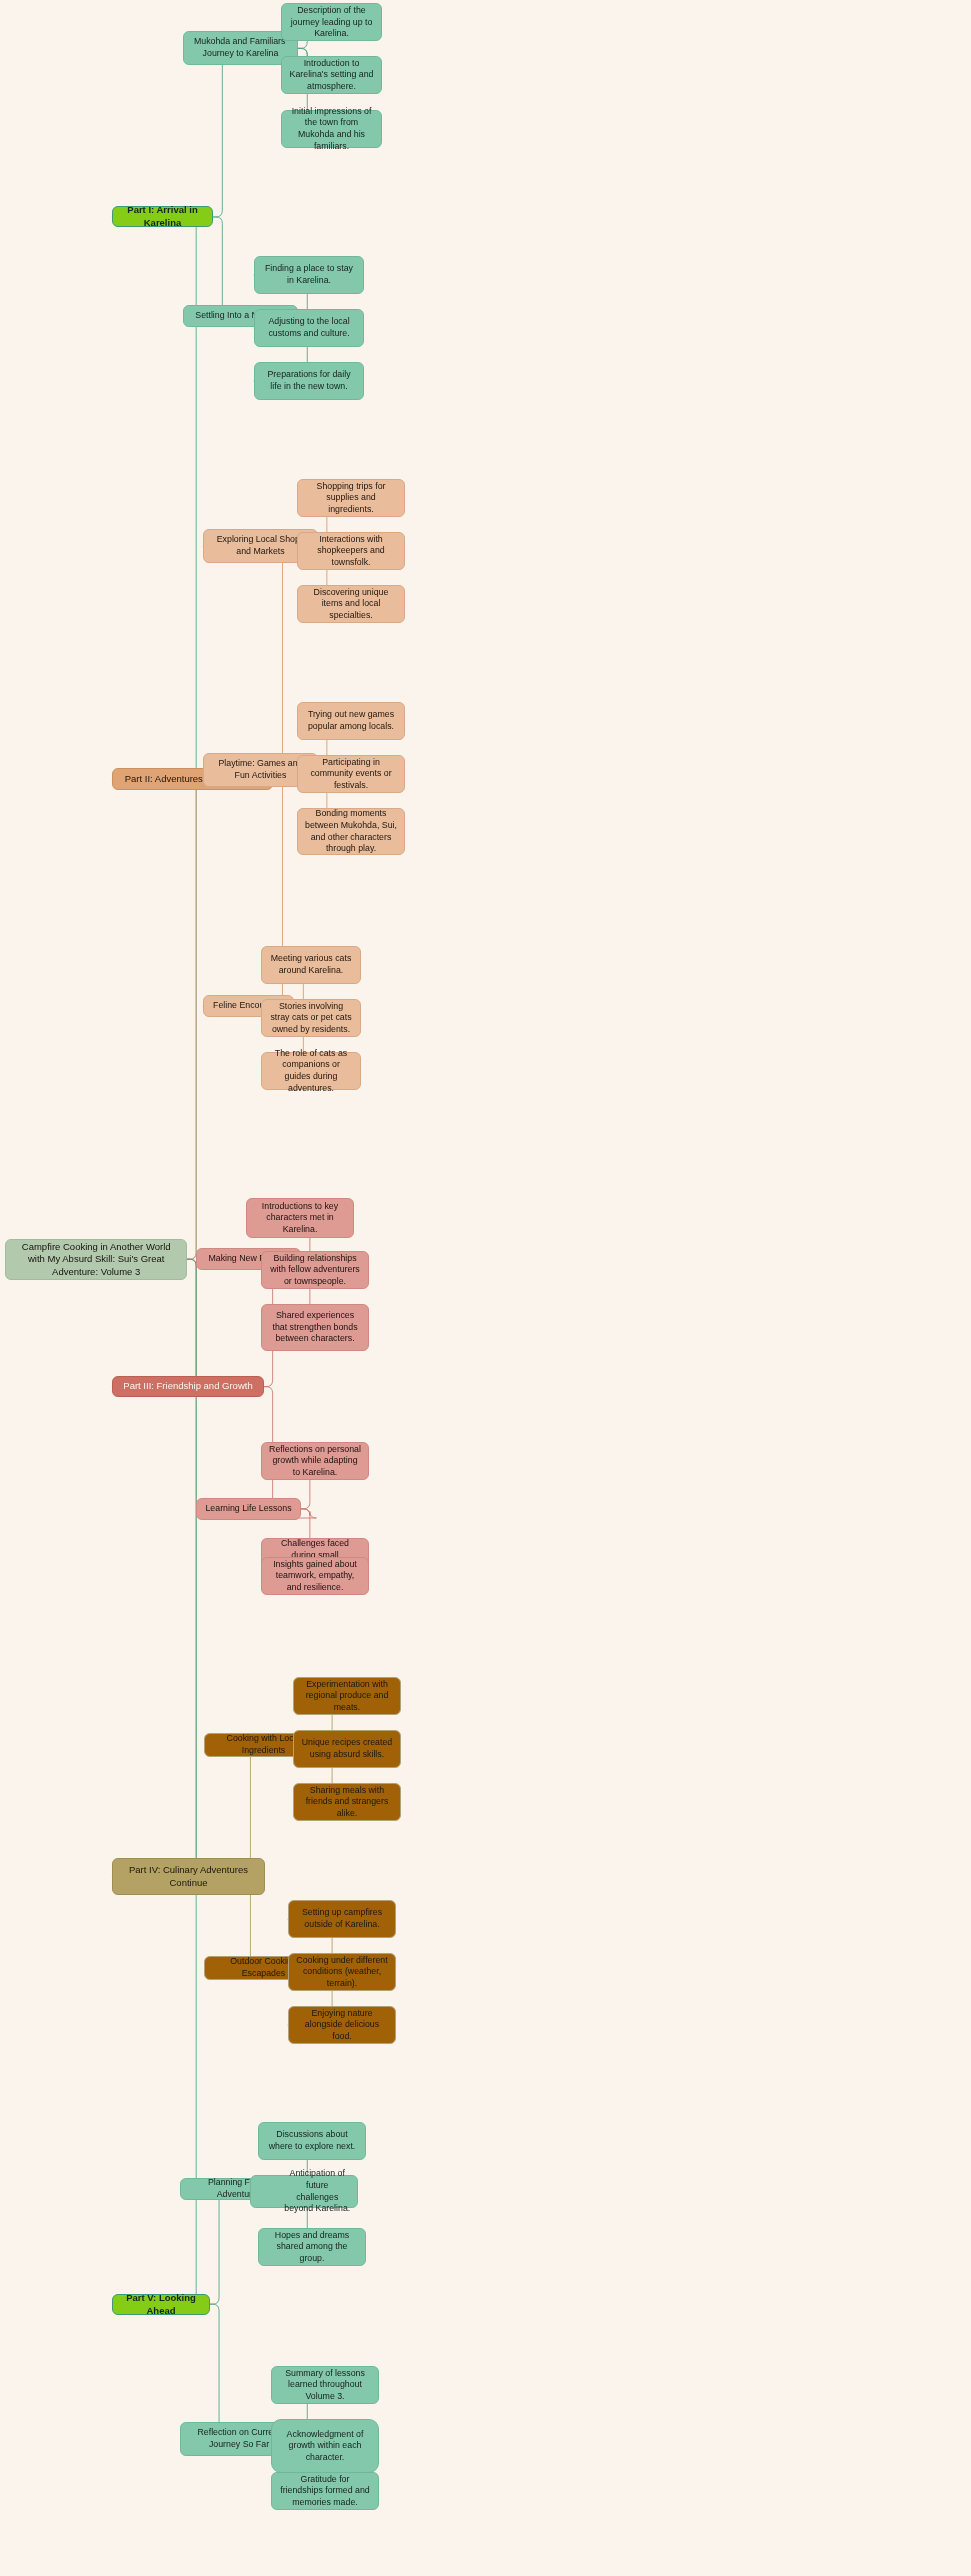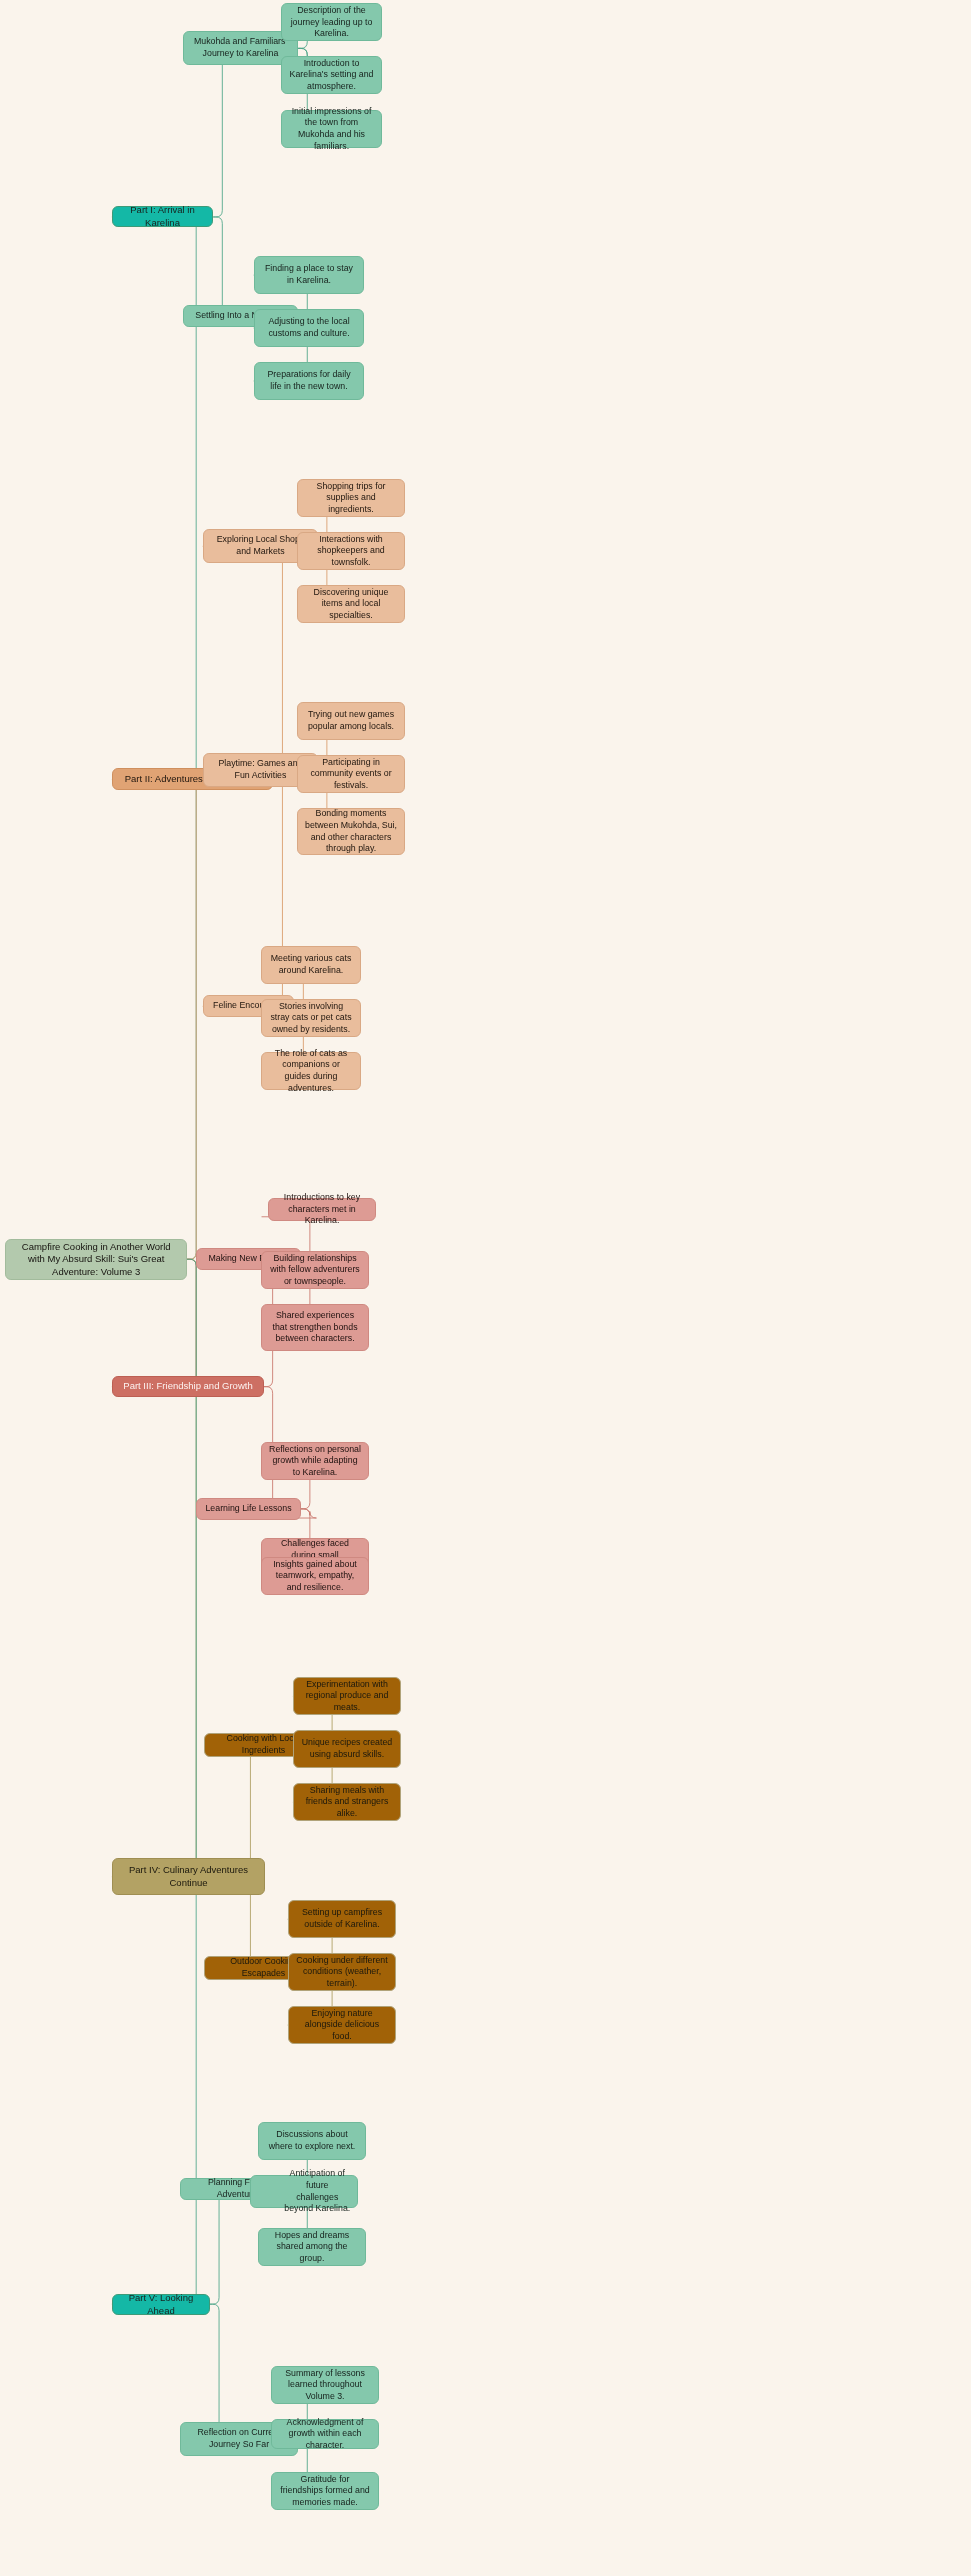--- a/index.html
+++ b/index.html
@@ -46,21 +46,21 @@
   .node.l1 {
     font-size: 9.5px;
   }
   .node.l2 {
     font-size: 8.8px;
   }
   .node.l3 {
     font-size: 8.8px;
   }
   
-  .c-green-dark { background:#14b8a6; border-color:#3d9a78; color:#18241f; }
+  .c-green-dark { background:#84cc16; border-color:#3d9a78; color:#18241f;font-weight:bold; }
   .c-green      { background:#84c8ac; border-color:#6fb99a; color:#16211c; }
   .c-orange-dark{ background:#e0a374; border-color:#cf8f5e; color:#20160e; }
   .c-orange     { background:#e9bd9c; border-color:#d9a884; color:#20160e; }
   .c-red-dark   { background:#cd6f63; border-color:#bc5f53; color:#fdf3f1; }
   .c-red        { background:#dd9b94; border-color:#cf8981; color:#1f110f; }
   .c-gold-dark  { background:#b3a264; border-color:#9f8e52; color:#1b180d; }
   .c-gold       { background:#a16207; border-color:#b0a37a; color:#1b180d; }
 </style>
 </head>
 <body>
@@ -186,21 +186,21 @@
       </div>
       <div class="node c-orange l3" style="left: 261px; top: 1052px; width: 100px; height: 38px;">
         <span>The role of cats as companions or guides during adventures.</span>
       </div>
       <div class="node c-red-dark l1" style="left: 112px; top: 1376px; width: 152px; height: 21px;">
         <span>Part III: Friendship and Growth</span>
       </div>
       <div class="node c-red l2" style="left: 196px; top: 1248px; width: 105px; height: 22px;">
         <span>Making New Friends</span>
       </div>
-      <div class="node c-red l3" style="left: 268px; top: 1198px; width: 108px; height: 23px;">
+      <div class="node c-red l3" style="left: 246px; top: 1198px; width: 108px; height: 40px;">
         <span>Introductions to key characters met in Karelina.</span>
       </div>
       <div class="node c-red l3" style="left: 261px; top: 1251px; width: 108px; height: 38px;">
         <span>Building relationships with fellow adventurers or townspeople.</span>
       </div>
       <div class="node c-red l3" style="left: 261px; top: 1304px; width: 108px; height: 47px;">
         <span>Shared experiences that strengthen bonds between characters.</span>
       </div>
       <div class="node c-red l2" style="left: 196px; top: 1498px; width: 105px; height: 22px;">
         <span>Learning Life Lessons</span>
@@ -255,21 +255,21 @@
       </div>
       <div class="node c-green l3" style="left: 258px; top: 2228px; width: 108px; height: 38px;">
         <span>Hopes and dreams shared among the group.</span>
       </div>
       <div class="node c-green l2" style="left: 180px; top: 2422px; width: 118px; height: 34px;">
         <span>Reflection on Current Journey So Far</span>
       </div>
       <div class="node c-green l3" style="left: 271px; top: 2366px; width: 108px; height: 38px;">
         <span>Summary of lessons learned throughout Volume 3.</span>
       </div>
-      <div class="node c-green l3" style="left: 271px; top: 2419px; width: 108px; height: 30px;">
+      <div class="node c-green l3" style="left: 271px; top: 2419px; width: 108px; height: 54px; border-radius: 10px;">
         <span>Acknowledgment of growth within each character.</span>
       </div>
       <div class="node c-green l3" style="left: 271px; top: 2472px; width: 108px; height: 38px;">
         <span>Gratitude for friendships formed and memories made.</span>
       </div>
     </div>
 </div>
 
 
 </body></html>

